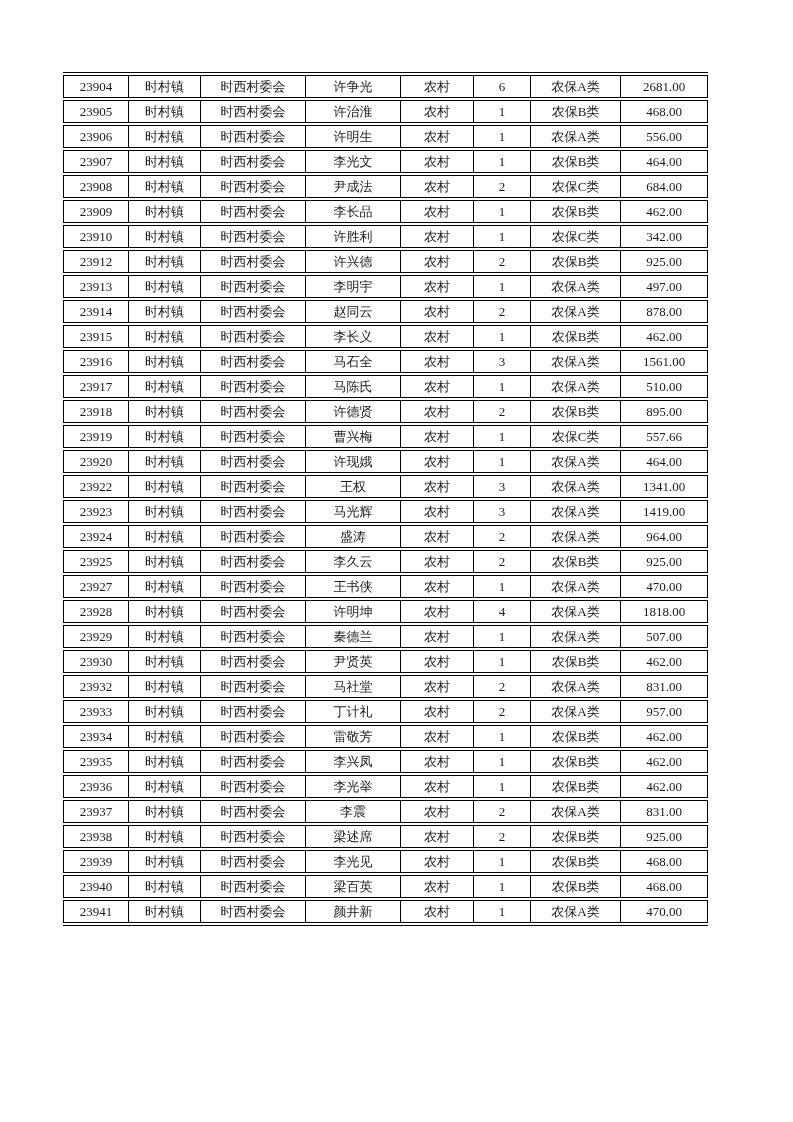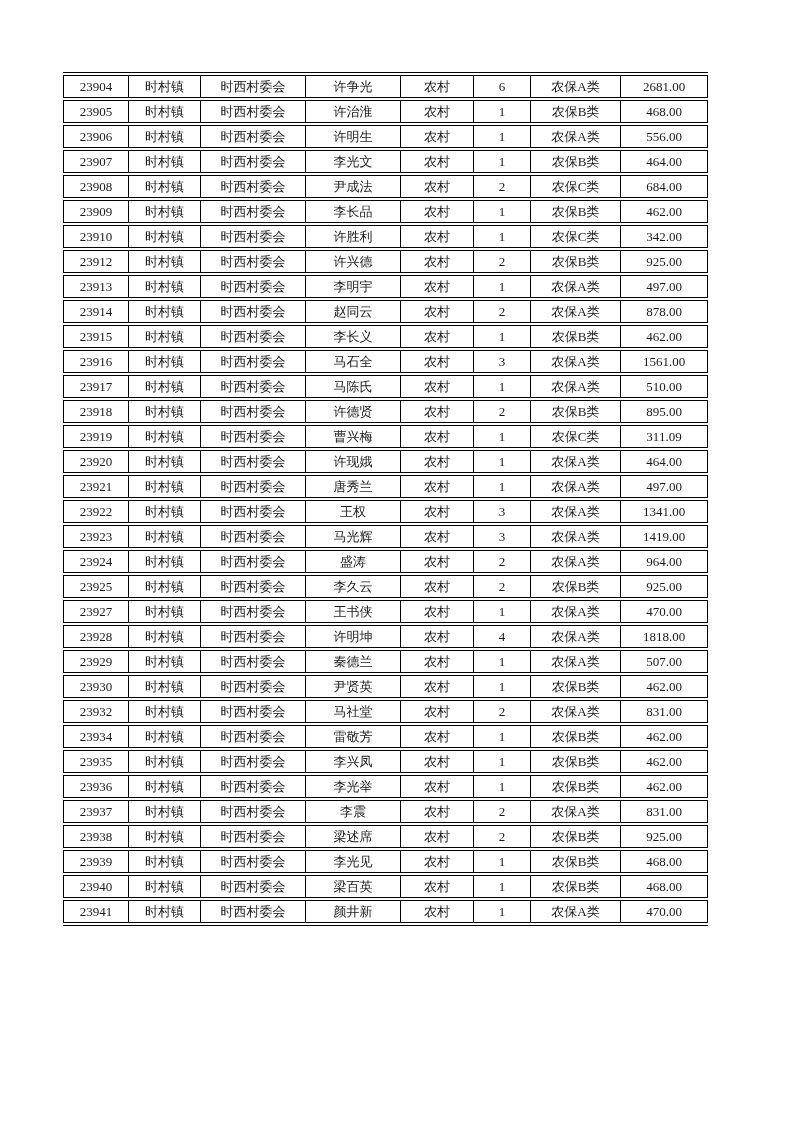--- a/index.html
+++ b/index.html
@@ -195,43 +195,33 @@
           <td>895.00</td>
         </tr>
         <tr>
           <td>23919</td>
           <td>时村镇</td>
           <td>时西村委会</td>
           <td>曹兴梅</td>
           <td>农村</td>
           <td>1</td>
           <td>农保C类</td>
-          <td>311.09</td>
+          <td>557.66</td>
         </tr>
         <tr>
           <td>23920</td>
           <td>时村镇</td>
           <td>时西村委会</td>
           <td>许现娥</td>
           <td>农村</td>
           <td>1</td>
           <td>农保A类</td>
           <td>464.00</td>
         </tr>
         <tr>
-          <td>23921</td>
-          <td>时村镇</td>
-          <td>时西村委会</td>
-          <td>唐秀兰</td>
-          <td>农村</td>
-          <td>1</td>
-          <td>农保A类</td>
-          <td>497.00</td>
-        </tr>
-        <tr>
           <td>23922</td>
           <td>时村镇</td>
           <td>时西村委会</td>
           <td>王权</td>
           <td>农村</td>
           <td>3</td>
           <td>农保A类</td>
           <td>1341.00</td>
         </tr>
         <tr>
@@ -306,20 +296,30 @@
         </tr>
         <tr>
           <td>23932</td>
           <td>时村镇</td>
           <td>时西村委会</td>
           <td>马社堂</td>
           <td>农村</td>
           <td>2</td>
           <td>农保A类</td>
           <td>831.00</td>
+        </tr>
+        <tr>
+          <td>23933</td>
+          <td>时村镇</td>
+          <td>时西村委会</td>
+          <td>丁计礼</td>
+          <td>农村</td>
+          <td>2</td>
+          <td>农保A类</td>
+          <td>957.00</td>
         </tr>
         <tr>
           <td>23934</td>
           <td>时村镇</td>
           <td>时西村委会</td>
           <td>雷敬芳</td>
           <td>农村</td>
           <td>1</td>
           <td>农保B类</td>
           <td>462.00</td>

